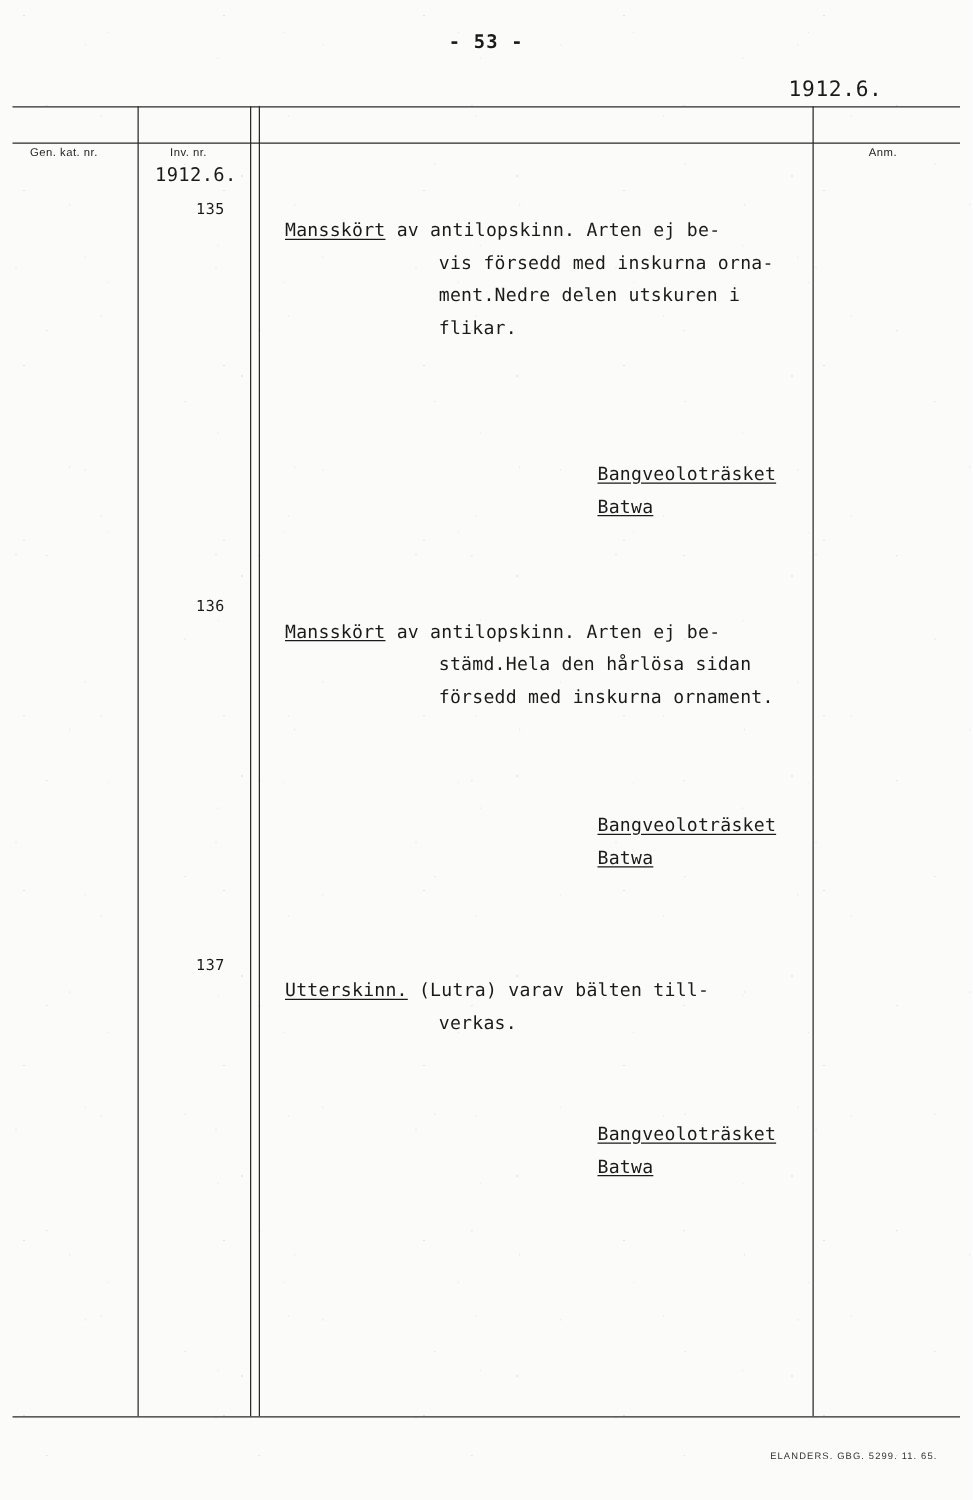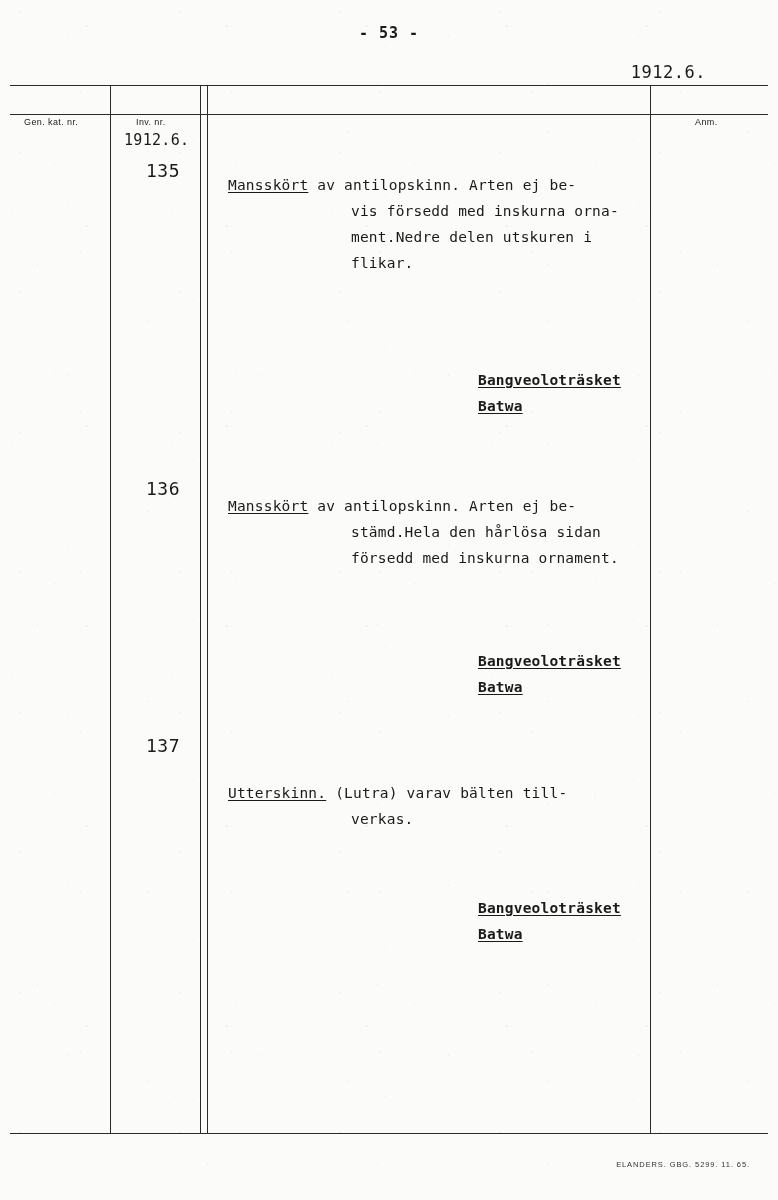--- a/index.html
+++ b/index.html
@@ -122,21 +122,21 @@
     left: 124px;
     top: 131px;
     font-size: 15px;
     letter-spacing: .3px;
   }
 
   .entry { position: absolute; }
 
   .inv-nr {
     position: absolute;
-    font-size: 18px;
+    font-size: 12px;
     letter-spacing: .5px;
     text-align: right;
     width: 56px;
   }
 
   .desc {
     position: absolute;
     left: 228px;
     font-size: 14.5px;
     line-height: 26px;
@@ -148,21 +148,21 @@
 
   .u { text-decoration: underline; text-underline-offset: 2px; }
 
   .provenance {
     position: absolute;
     left: 478px;
     font-size: 14.5px;
     line-height: 26px;
     letter-spacing: .2px;
   }
-  .provenance span { display: block; font-weight: bold; }
+  .provenance span { display: block; }
 
   
   .imprint {
     position: absolute;
     right: 28px;
     top: 1160px;
     font-family: "Liberation Sans", sans-serif;
     font-size: 7.5px;
     letter-spacing: .9px;
     color: #333;
@@ -203,21 +203,21 @@
   <div class="entry">
     <div class="inv-nr" style="left:124px; top:478px;">136</div>
     <div class="desc" style="top:473px;"><span class="first"><span class="u">Mansskört</span><span> av antilopskinn. Arten ej be-</span></span><span class="indent">stämd.Hela den hårlösa sidan</span><span class="indent">försedd med inskurna ornament.</span></div>
     <div class="provenance" style="top:648px;">
         <span class="u">Bangveoloträsket</span>
         <span class="u">Batwa</span>
       </div>
   </div>
 
   <div class="entry">
-    <div class="inv-nr" style="left:124px; top:735px;">137</div>
+    <div class="inv-nr" style="left:124px; top:765px;">137</div>
     <div class="desc" style="top:760px;"><span class="first"><span class="u">Utterskinn.</span><span> (Lutra) varav bälten till-</span></span><span class="indent">verkas.</span></div>
     <div class="provenance" style="top:895px;">
         <span class="u">Bangveoloträsket</span>
         <span class="u">Batwa</span>
       </div>
   </div>
 
   <div class="imprint">ELANDERS. GBG. 5299. 11. 65.</div>
 
   <div class="grain"></div>

